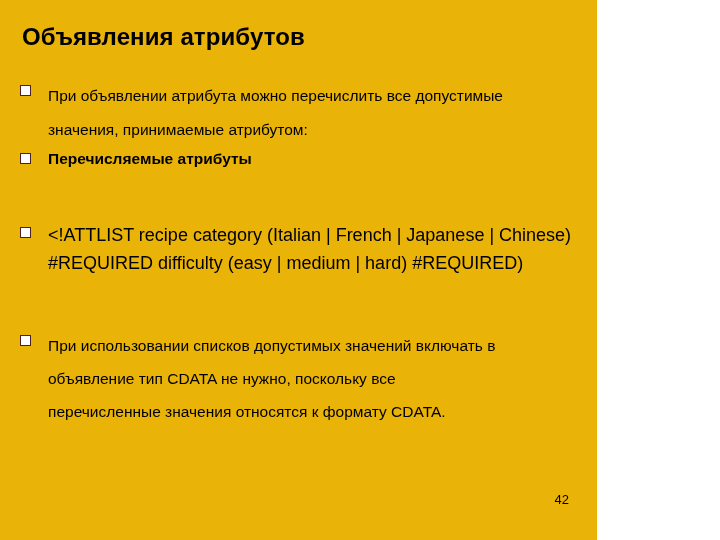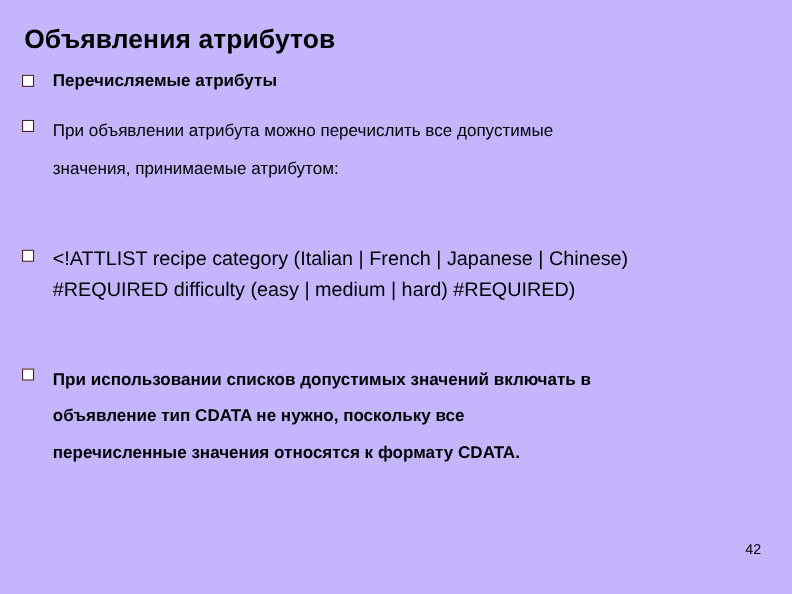--- a/index.html
+++ b/index.html
@@ -13,23 +13,23 @@
     overflow: hidden;
     font-family: "Liberation Sans", sans-serif;
     color: #000000;
     position: relative;
   }
 
   .slide {
     position: absolute;
     left: 0;
     top: 0;
-    width: 720px;
+    width: 597px;
     height: 540px;
-    background: #c4b5fd;
+    background: #eab308;
   }
 
   
   .slide-title {
     position: absolute;
     left: 22px;
     top: 22px;
     width: 660px;
     font-size: 24px;
     line-height: 30px;
@@ -80,21 +80,21 @@
   .item-1 { margin-top: 17px; }
   .item-1 .bullet-marker { top: 6px; }
   .item-1 .bullet-text { font-weight: normal; font-size: 15.5px; line-height: 34px; }
 
   .item-2 { margin-top: 50px; }
   .item-2 .bullet-marker { top: 6px; }
   .item-2 .bullet-text { font-weight: normal; font-size: 18px; line-height: 28px; }
 
   .item-3 { margin-top: 52px; }
   .item-3 .bullet-marker { top: 6px; }
-  .item-3 .bullet-text { font-weight: bold; font-size: 15.5px; line-height: 33px; }
+  .item-3 .bullet-text { font-weight: normal; font-size: 15.5px; line-height: 33px; }
 
   
   .page-number {
     position: absolute;
     right: 28px;
     top: 492px;
     font-size: 13px;
     line-height: 16px;
     color: #000000;
     text-align: right;
@@ -102,29 +102,29 @@
 </style>
 </head>
 <body>
 
 <div class="slide">
 
   <div class="slide-title">Объявления атрибутов</div>
 
   <div class="bullet-list">
 
-    <div class="bullet-item item-0">
-      <span class="bullet-marker"></span>
-      <span class="bullet-text">Перечисляемые атрибуты</span>
-    </div>
-
     <div class="bullet-item item-1">
       <span class="bullet-marker"></span>
       <span class="bullet-text">При объявлении атрибута можно перечислить все допустимые
 значения, принимаемые атрибутом:</span>
+    </div>
+
+    <div class="bullet-item item-0">
+      <span class="bullet-marker"></span>
+      <span class="bullet-text">Перечисляемые атрибуты</span>
     </div>
 
     <div class="bullet-item item-2">
       <span class="bullet-marker"></span>
       <span class="bullet-text">&lt;!ATTLIST recipe category (Italian | French | Japanese | Chinese)
 #REQUIRED difficulty (easy | medium | hard) #REQUIRED)</span>
     </div>
 
     <div class="bullet-item item-3">
       <span class="bullet-marker"></span>

